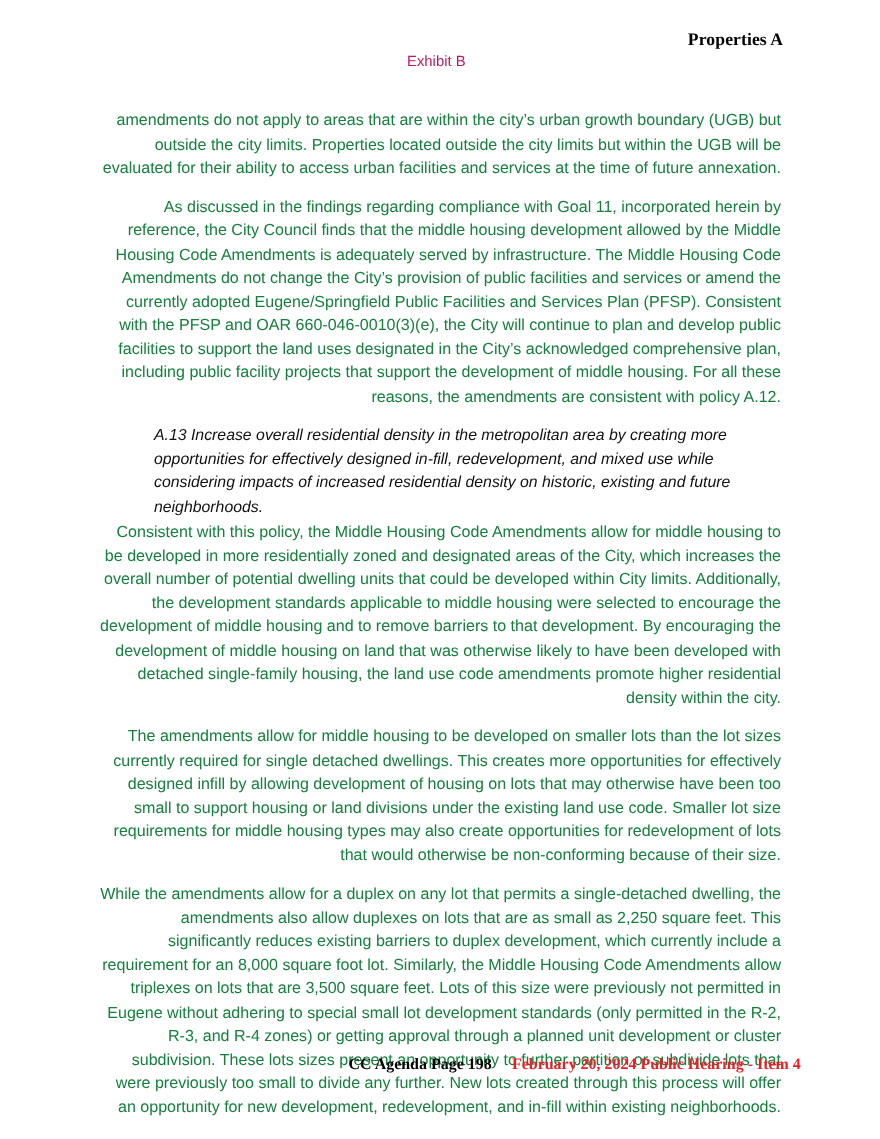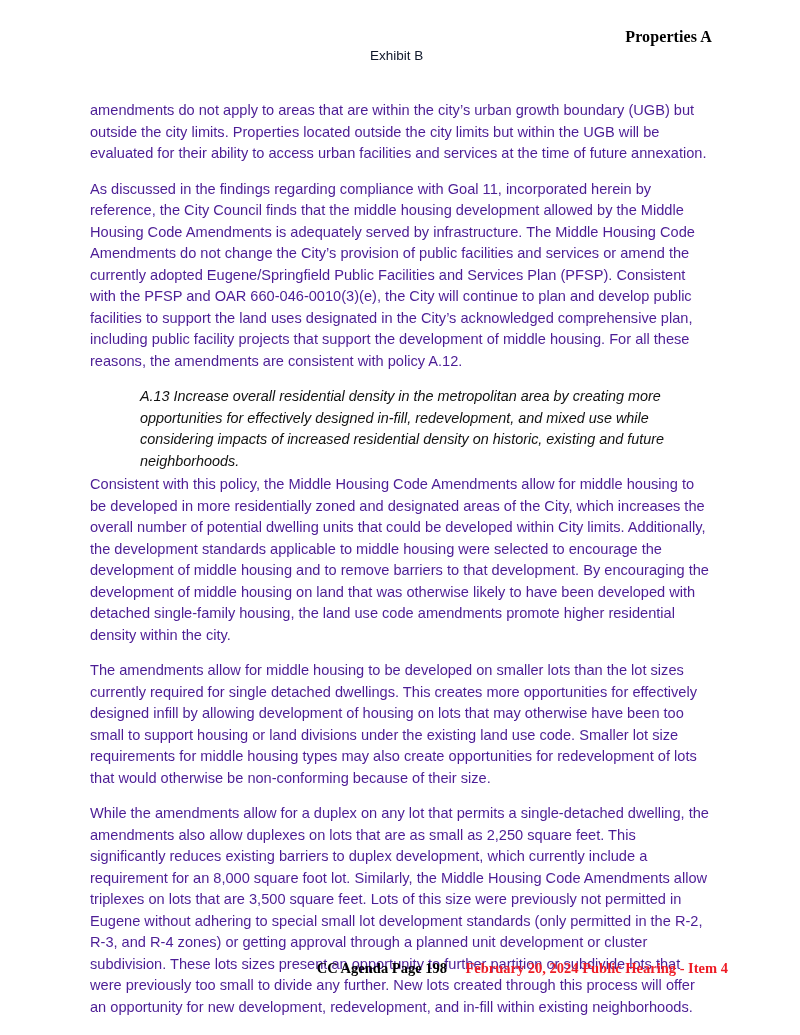--- a/index.html
+++ b/index.html
@@ -32,37 +32,37 @@
     font-weight: bold;
     color: #000;
     letter-spacing: 0.1px;
   }
   .hdr-exhibit {
     position: absolute;
     top: 48px;
     left: 370px;
     font-family: "Liberation Sans", sans-serif;
     font-size: 13.5px;
-    color: #0f172a;
+    color: #be185d;
   }
 
   
   .body-col {
     position: absolute;
     top: 100px;
     left: 90px;
     width: 620px;
   }
   p.para {
     margin: 0 0 14px 0;
     font-family: "Liberation Sans", sans-serif;
     font-size: 14.6px;
     line-height: 21.5px;
-    color: #4c1d95;
-    text-align: left;
+    color: #15803d;
+    text-align: right;
   }
   p.quote {
     margin: 12px 0 2px 0;
     padding-left: 50px;
     font-family: "Liberation Sans", sans-serif;
     font-style: italic;
     font-size: 14.4px;
     line-height: 21.5px;
     color: #111111;
   }

